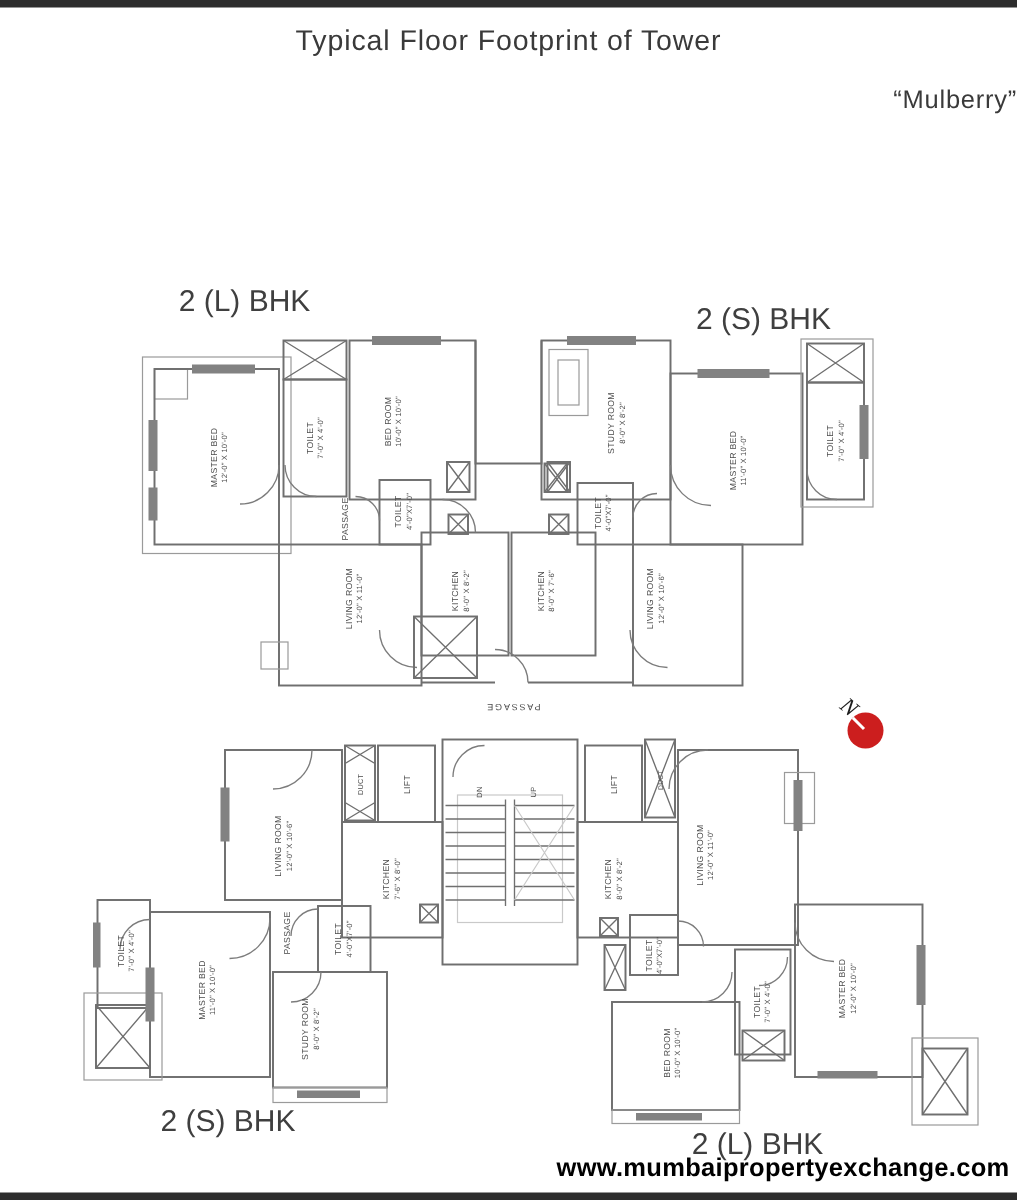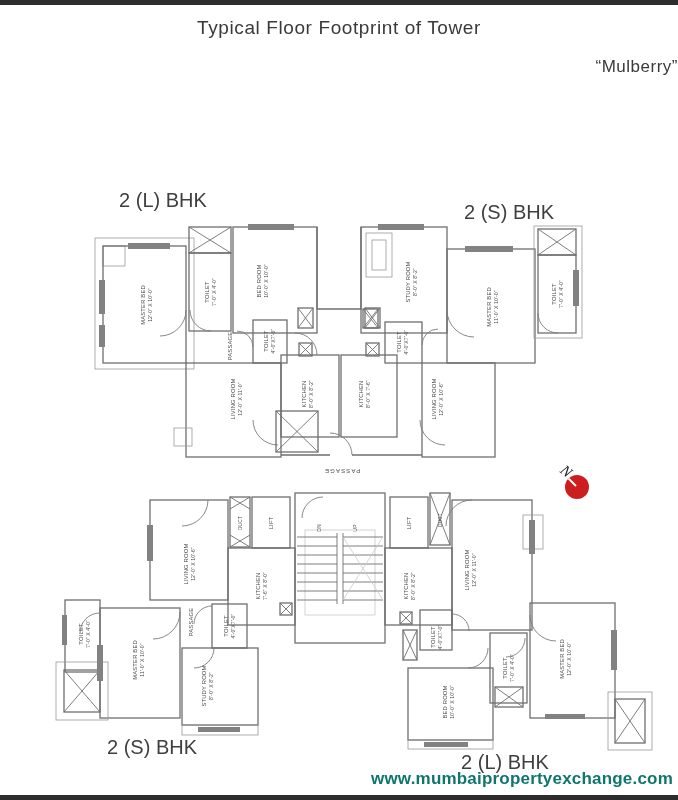--- a/index.html
+++ b/index.html
@@ -5,21 +5,21 @@
   html,body { margin:0; padding:0; background:#ffffff; }
   .page { position:relative; width:678px; height:800px; background:#ffffff; overflow:hidden;
           font-family:"Liberation Sans", sans-serif; }
   .bar { position:absolute; left:0; width:678px; height:5px; background:#2d2d2d; }
   .bar.top { top:0; } .bar.bottom { top:795px; }
   .title { position:absolute; top:17px; left:0; width:100%; text-align:center;
            font-size:19px; letter-spacing:.6px; color:#3a3a3a; }
   .subtitle { position:absolute; top:57px; left:0; width:100%; text-align:right;
               font-size:17px; letter-spacing:.5px; color:#3a3a3a; }
   .watermark { position:absolute; top:769px; right:5px; font-weight:bold;
-               font-size:17px; color:#0f766e; letter-spacing:.2px; }
+               font-size:17px; color:#000000; letter-spacing:.2px; }
   svg.plan { position:absolute; top:0; left:0; }
   
   .w  { fill:none; stroke:#6f6f6f; stroke-width:1.3; }
   .t  { fill:none; stroke:#9a9a9a; stroke-width:0.8; }
   .x  { fill:none; stroke:#6f6f6f; stroke-width:0.9; }
   .d  { fill:#828282; stroke:none; }
   .arc{ fill:none; stroke:#7c7c7c; stroke-width:0.9; }
   .lt { fill:none; stroke:#c9c9c9; stroke-width:0.8; }
   .rn { font-size:5.8px; fill:#4a4a4a; text-anchor:middle; letter-spacing:.2px;
         font-family:"Liberation Sans", sans-serif; }

